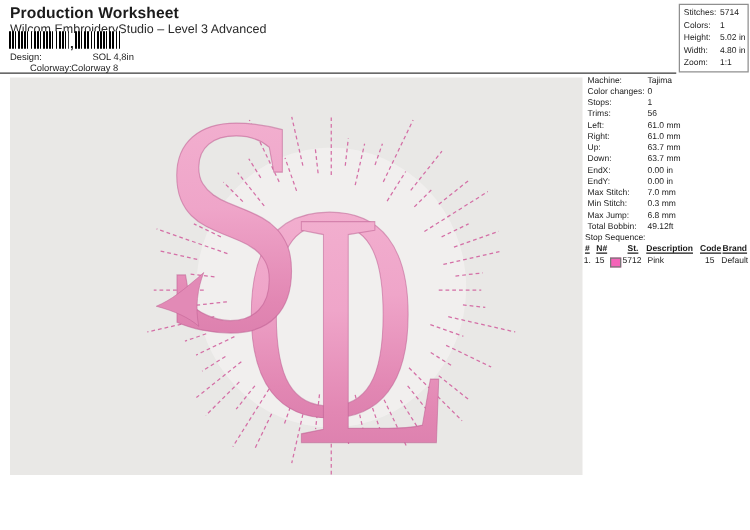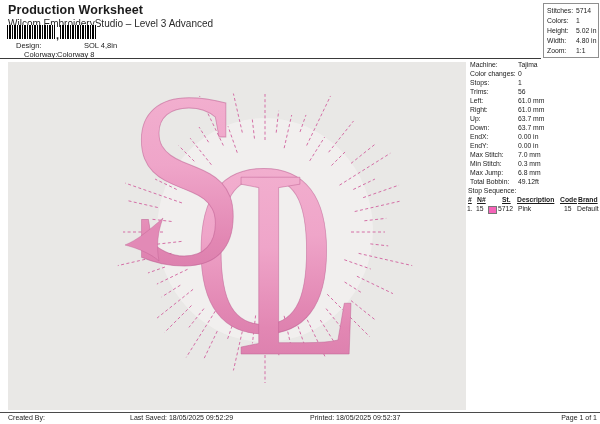--- a/index.html
+++ b/index.html
@@ -1,16 +1,16 @@
 <!DOCTYPE html>
 <html style="--thread-outline: #bd5f92;"><head>
 <meta charset="utf-8">
 <style>
   html,body{margin:0;padding:0;background:#fff;}
-  .sheet{position:relative;width:600px;height:424px;background:#ffffff;
+  .sheet{position:relative;width:600px;height:380px;background:#ffffff;
          font-family:"Liberation Sans", sans-serif;color:#1b1b1b;overflow:hidden;}
   .abs{position:absolute;}
 
   
   .title{left:8px;top:3px;font-size:12.5px;font-weight:bold;letter-spacing:.1px;}
   .subtitle{left:8px;top:18px;font-size:10px;color:#2a2a2a;}
   .barcode{left:7px;top:25px;height:14px;display:flex;align-items:flex-end;}
   .bars{height:14px;background:repeating-linear-gradient(90deg,
         #000 0 1.5px,#fff 1.5px 2.5px,#000 2.5px 4px,#fff 4px 5px,
         #000 5px 5.8px,#fff 5.8px 7.5px,#000 7.5px 9px,#fff 9px 10px);}
@@ -56,22 +56,22 @@
 
   <div class="abs title">Production Worksheet</div>
   <div class="abs subtitle">Wilcom EmbroideryStudio – Level 3 Advanced</div>
 
   <div class="abs barcode">
     <span class="bars g1"></span>
     <span class="bc-comma">,</span>
     <span class="bars g2"></span>
   </div>
 
-  <div class="abs meta-label" style="left:16px;top:41px;">Design:</div>
-  <div class="abs meta-label" style="left:58px;top:41px;padding-left:26px;">SOL 4,8in</div>
+  <div class="abs meta-label" style="left:8px;top:41px;">Design:</div>
+  <div class="abs meta-label" style="left:48px;top:41px;padding-left:26px;">SOL 4,8in</div>
   <div class="abs meta-label" style="left:24px;top:50px;">Colorway:</div>
   <div class="abs meta-label" style="left:57px;top:50px;">Colorway 8</div>
 
   <div class="abs hline" style="left:0;top:58px;width:541px;"></div>
 
   <div class="abs sumbox">
     <div class="srow">
         <span class="l">Stitches:</span>
         <span>5714</span>
       </div>

